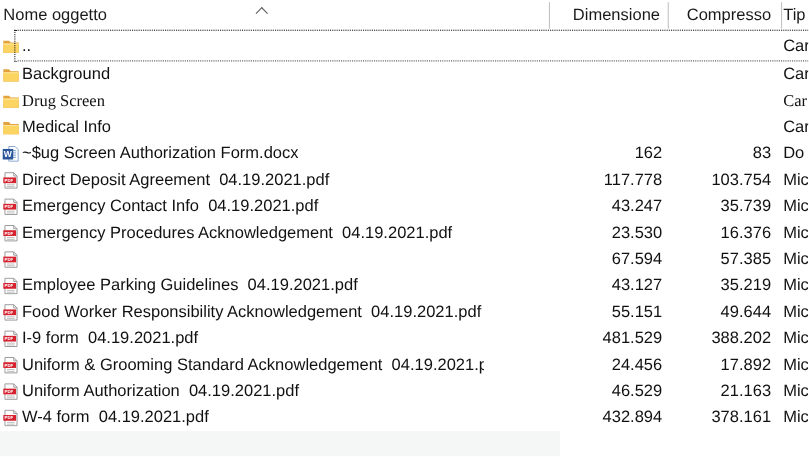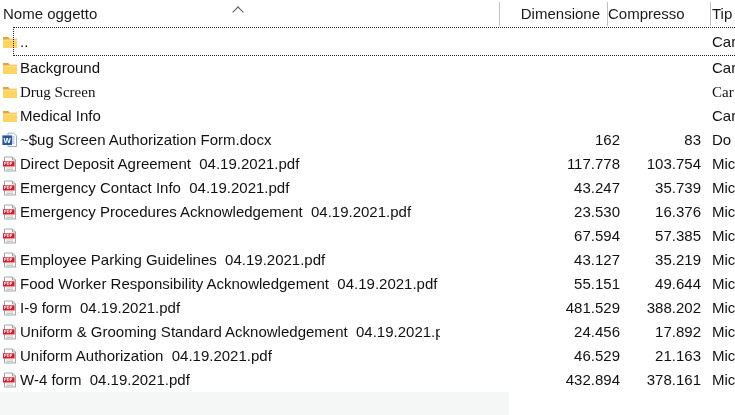--- a/index.html
+++ b/index.html
@@ -6,41 +6,41 @@
   #app{
     position:relative;width:735px;height:415px;overflow:hidden;background:#ffffff;
     font-family:"Liberation Sans",sans-serif;font-size:15px;color:#111;
     -webkit-font-smoothing:antialiased;
   }
   
   .header{position:absolute;top:0;left:0;width:735px;height:27px;background:#fff;}
   .hcell{position:absolute;top:0;height:27px;line-height:27px;color:#1a1a1a;white-space:pre;}
   .h-name{left:3px;width:300px;text-align:left;}
   .h-size{left:500px;width:100px;text-align:right;}
-  .h-comp{left:608px;width:93px;}
+  .h-comp{left:608px;width:93px;text-align:right;}
   .h-type{left:712px;width:30px;text-align:left;}
   .hsep{position:absolute;top:2px;height:24px;width:1px;background:#c2c2c2;}
   .hsep1{left:499px}.hsep2{left:607px}.hsep3{left:710px}
   .sort-chevron{
     position:absolute;left:234px;top:8px;width:7px;height:7px;
     border-left:1px solid #5a5a5a;border-top:1px solid #5a5a5a;
     transform:rotate(45deg);
   }
   
   #list{position:absolute;top:0;left:0;width:735px;height:392px;}
   .row{position:absolute;left:0;width:735px;background:#fff;}
   .row.focused::after{
     content:"";position:absolute;left:13px;top:0;width:730px;height:100%;
     border:1px dotted #202020;box-sizing:border-box;pointer-events:none;
   }
   .icon-slot{position:absolute;left:2px;top:50%;margin-top:-8px;width:16px;height:16px;}
   .icon-slot svg{display:block;}
   .cell{position:absolute;top:0;white-space:pre;overflow:hidden;}
   .cell-name{left:20px;width:420px;text-align:left;}
-  .cell-size{left:460px;width:160px;text-align:right;}
+  .cell-size{left:442px;width:160px;text-align:right;}
   .cell-comp{left:601px;width:100px;text-align:right;}
   .cell-type{left:712px;width:23px;text-align:left;}
   
   .bottom-strip{position:absolute;top:392px;left:0;width:735px;height:23px;background:#ffffff;}
   .bottom-strip .gray{position:absolute;left:0;top:0;width:509px;height:23px;background:#f5f6f6;}
 </style>
 </head>
 <body>
 
 <div id="app">

